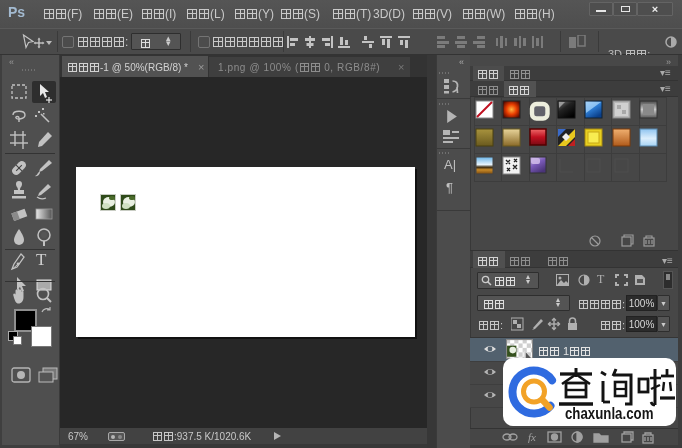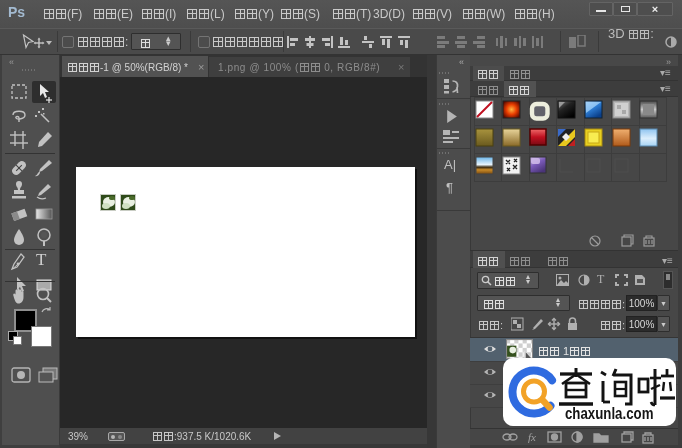--- a/index.html
+++ b/index.html
@@ -133,21 +133,21 @@
         <rect x="4" y="2" width="3" height="8"></rect>
         <rect x="9" y="0" width="2" height="12"></rect>
       </g>
 </svg>
 <div class="sep" style="left:560px;top:31px;height:21px"></div>
 <svg class="ab" style="left:569px;top:35px" width="20" height="14" viewBox="0 0 20 14" fill="#7b7b7b">
 <rect x="0" y="2" width="7" height="11"></rect>
       <rect x="9" y="0" width="7" height="11" fill="none" stroke="#7b7b7b" stroke-width="1.5"></rect>
 </svg>
 <div class="sep" style="left:598px;top:31px;height:21px"></div>
-<div class="tx" style="left:608px;top:28px;font-size:13px;color:#bbb">3D <i class="cjs"></i><i class="cjs"></i>:</div>
+<div class="tx" style="left:608px;top:48px;font-size:11px;color:#bbb">3D <i class="cjs"></i><i class="cjs"></i>:</div>
 <svg class="ab" style="left:664px;top:35px" width="15" height="14" viewBox="0 0 15 14">
       <circle cx="7" cy="7" r="5" fill="none" stroke="#aaa" stroke-width="1.5"></circle>
       <path d="M7 2 A5 5 0 0 1 7 12" fill="#aaa"></path>
     </svg>
 </div>
 
 <div class="ab" style="left:0;top:55px;width:60px;height:393px;background:#4f4f4f;border-right:1px solid #3a3a3a;border-left:2px solid #3f3f3f;border-bottom:3px solid #3f3f3f;box-sizing:border-box"></div>
 <div id="tools">
 <div class="tx" style="left:9px;top:56px;font-size:9px;color:#9a9a9a">«</div>
 <div class="dots" style="left:22px;top:69px"></div>
@@ -299,21 +299,21 @@
     </svg>
 <svg class="ab" style="left:120px;top:194px" width="16" height="17" viewBox="0 0 16 17">
       <rect x="0" y="0" width="16" height="17" fill="#c9cdc4"></rect>
       <rect x="1" y="1" width="14" height="15" fill="#2e4a1a"></rect>
       <ellipse cx="9" cy="8" rx="6" ry="5" fill="#e9f0e2"></ellipse>
       <ellipse cx="6" cy="12" rx="4" ry="3" fill="#cfe0c2"></ellipse>
       <ellipse cx="12" cy="4" rx="3" ry="2" fill="#4a6b2a"></ellipse>
     </svg>
 </div>
 <div class="ab" style="left:60px;top:428px;width:367px;height:16px;background:#424242"></div>
-<div class="tx" style="left:68px;top:431px;font-size:10px;color:#c8c8c8">39%</div>
+<div class="tx" style="left:68px;top:431px;font-size:10px;color:#c8c8c8">67%</div>
 <div class="ab" style="left:108px;top:432px;width:17px;height:9px;border:1px solid #a8a8a8;border-radius:2px;box-sizing:border-box;background:#555">
     <div class="ab" style="left:2px;top:2px;width:4px;height:4px;background:#b5b5b5;border-radius:50%"></div>
     <div class="ab" style="left:9px;top:2px;width:4px;height:4px;background:#888;border-radius:50%"></div>
   </div>
 <div class="tx" style="left:152px;top:431px;font-size:10px;color:#c8c8c8"><i style="width:9px;height:9px" class="cjs"></i><i style="width:9px;height:9px" class="cjs"></i>:937.5 K/1020.6K</div>
 <div class="ab" style="left:274px;top:432px;width:0;height:0;border-left:7px solid #b5b5b5;border-top:4.5px solid transparent;border-bottom:4.5px solid transparent"></div>
 <div class="ab" style="left:60px;top:444px;width:367px;height:4px;background:#383838"></div>
 
 <div class="ab" style="left:427px;top:55px;width:9px;height:393px;background:#373737"></div>
 <div class="ab" style="left:436px;top:55px;width:34px;height:393px;background:#4c4c4c;border-left:1px solid #3a3a3a;box-sizing:border-box"></div>

